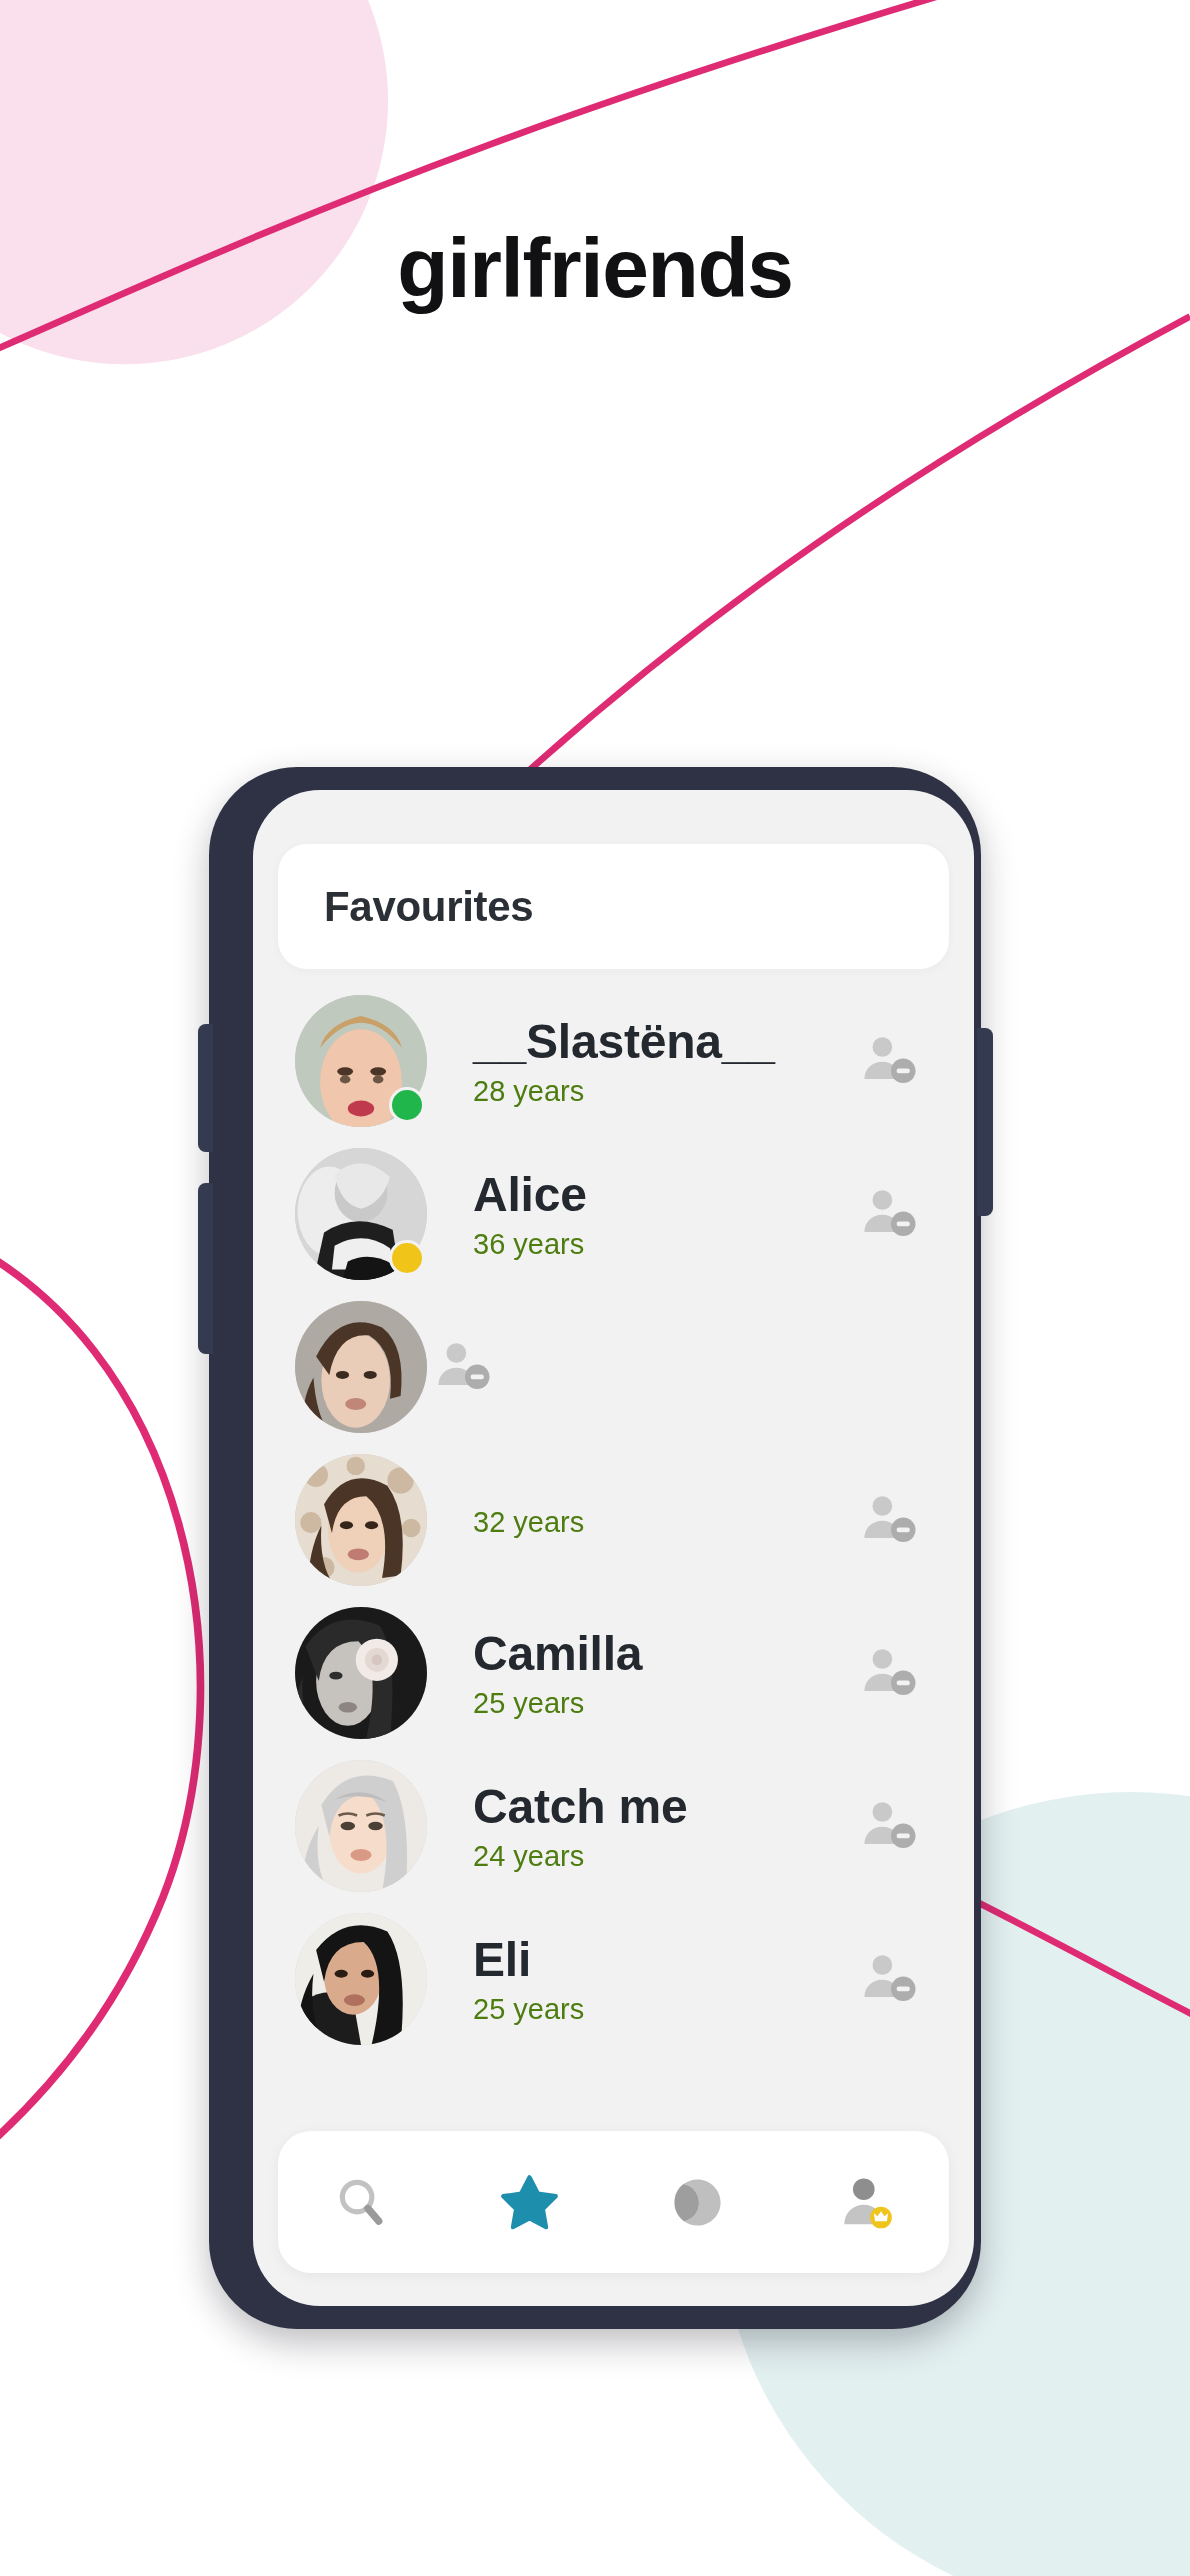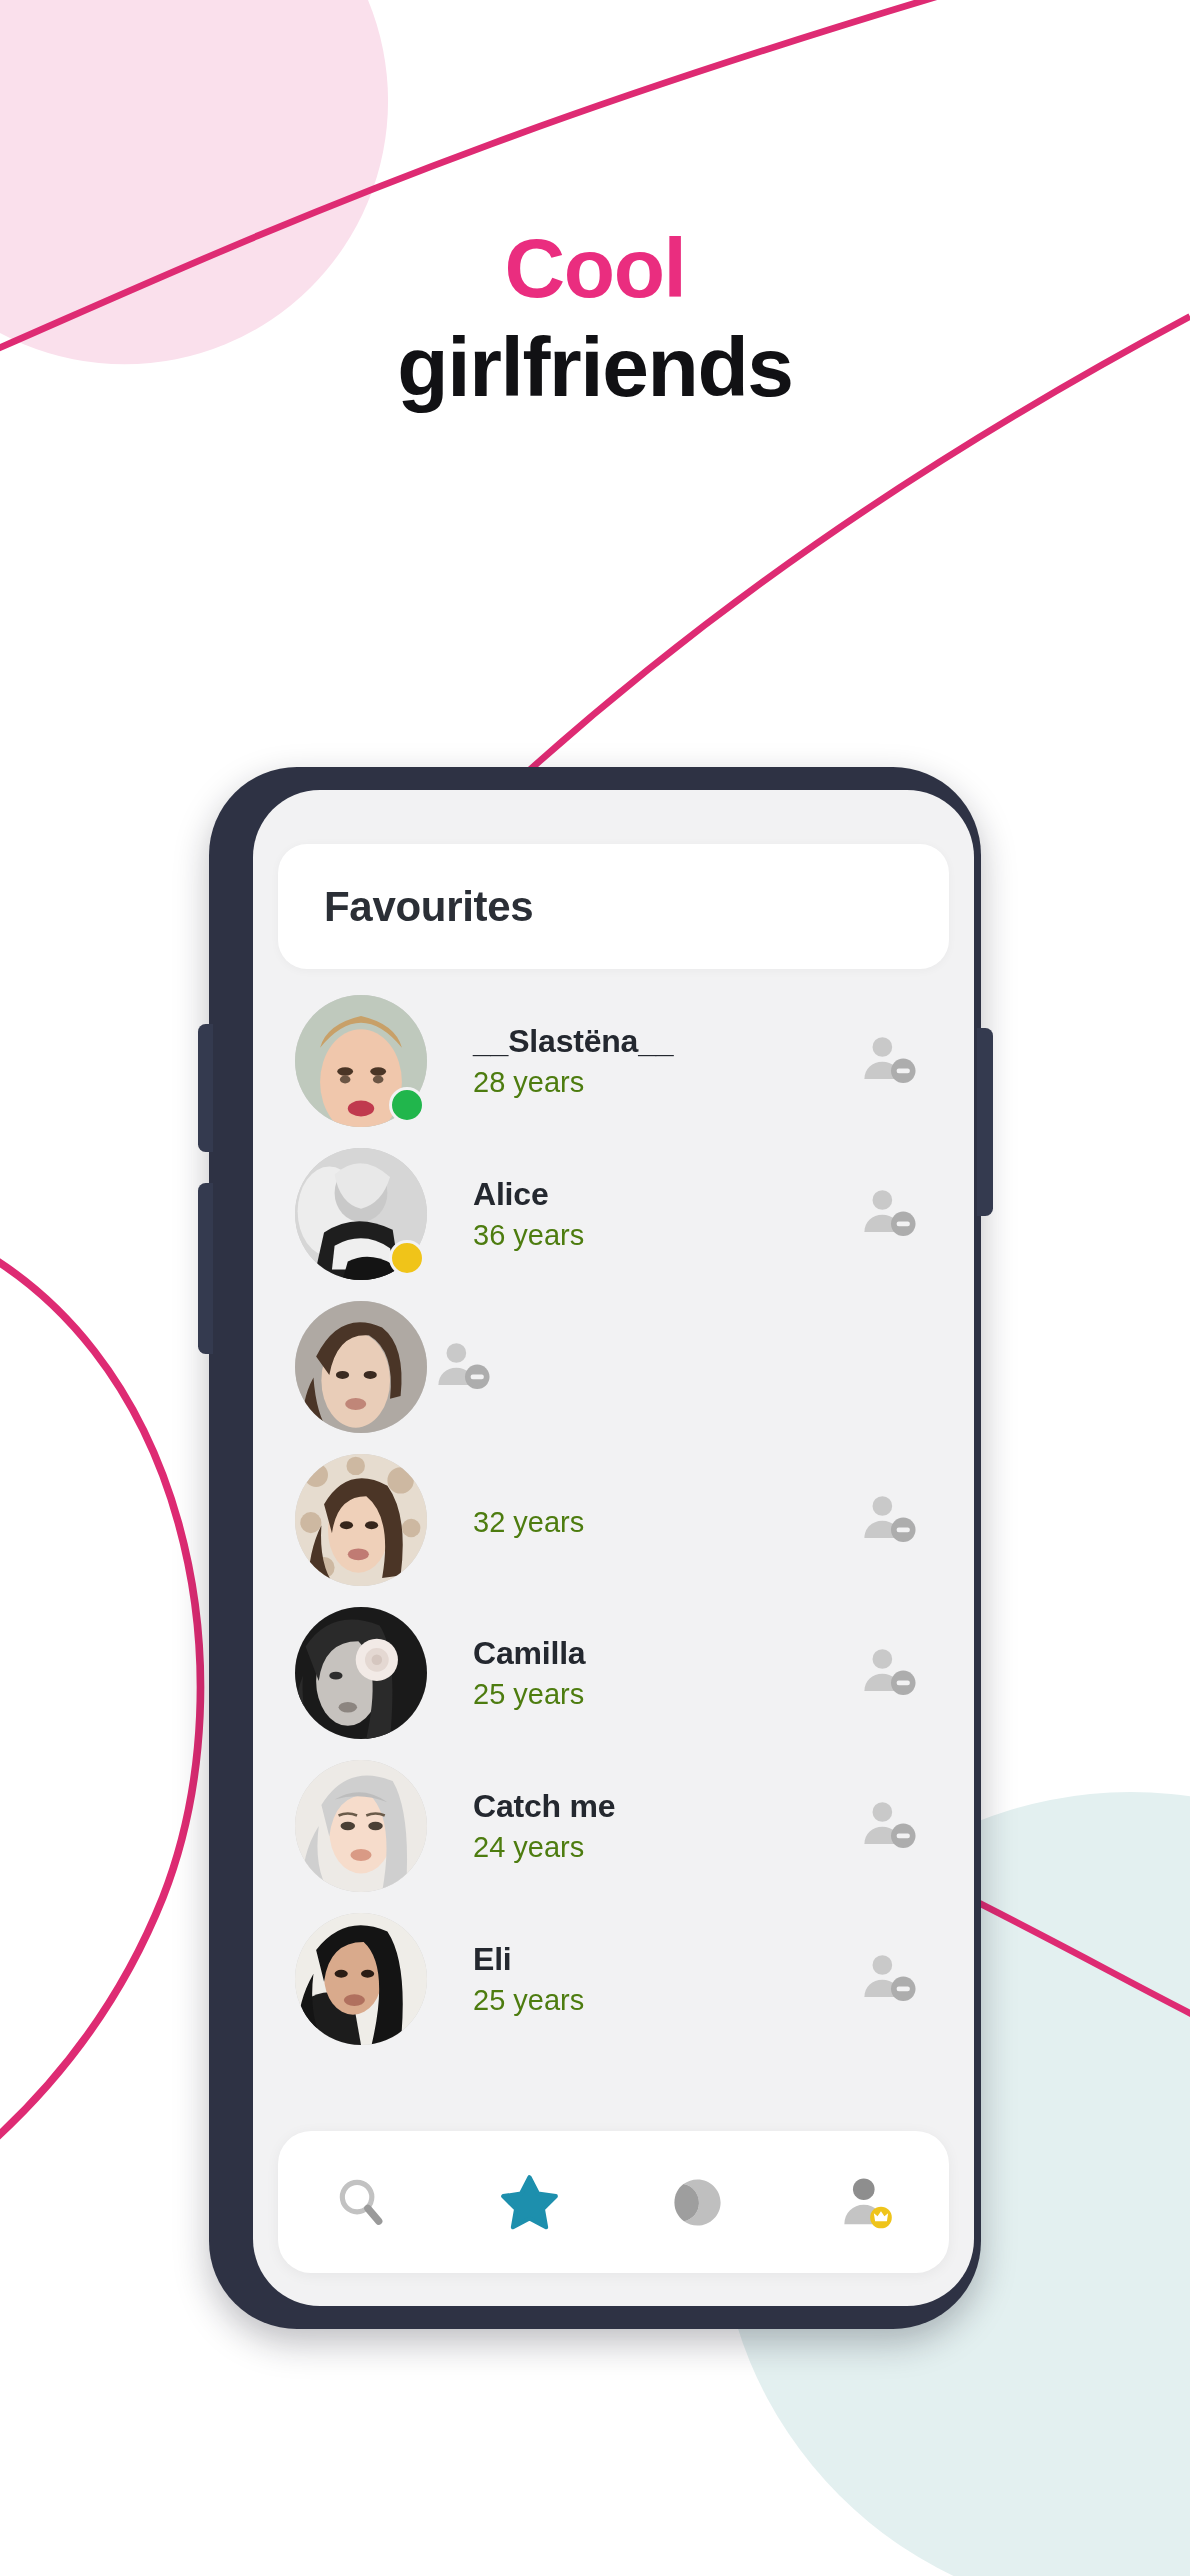--- a/index.html
+++ b/index.html
@@ -147,21 +147,21 @@
   }
   .status-online { background: #21B64C; }
   .status-away   { background: #F0C419; }
 
   .contact-text {
     flex: 1 1 auto;
     padding-left: 46px;
     min-width: 0;
   }
   .contact-name {
-    font-size: 32px;
+    font-size: 48px;
     font-weight: bold;
     color: #24282F;
     white-space: nowrap;
     letter-spacing: -0.2px;
     line-height: 1.15;
   }
   .contact-age {
     font-size: 29px;
     color: #4d7c0f;
     margin-top: 6.7px;
@@ -214,21 +214,20 @@
 
     <path d="M 1242 330 C 980 470 720 640 470 880" fill="none" stroke="#DE2B73" stroke-width="7"></path>
 
     <path d="M -60 1285 C 200 1400 260 1750 170 1980 C 110 2130 10 2230 -90 2300" fill="none" stroke="#DE2B73" stroke-width="8"></path>
 
     <path d="M 1000 1975 C 1110 2030 1190 2075 1260 2110" fill="none" stroke="#DE2B73" stroke-width="7"></path>
   </svg>
 </div>
 
 <div class="headline">
-  <span class="line line1">Cool</span>
   <span class="line line2">girlfriends</span>
 </div>
 
 <div class="phone">
   <div class="phone-body"></div>
   <div class="btn-vol-up"></div>
   <div class="btn-vol-down"></div>
   <div class="btn-power"></div>
 
   <div class="screen">

